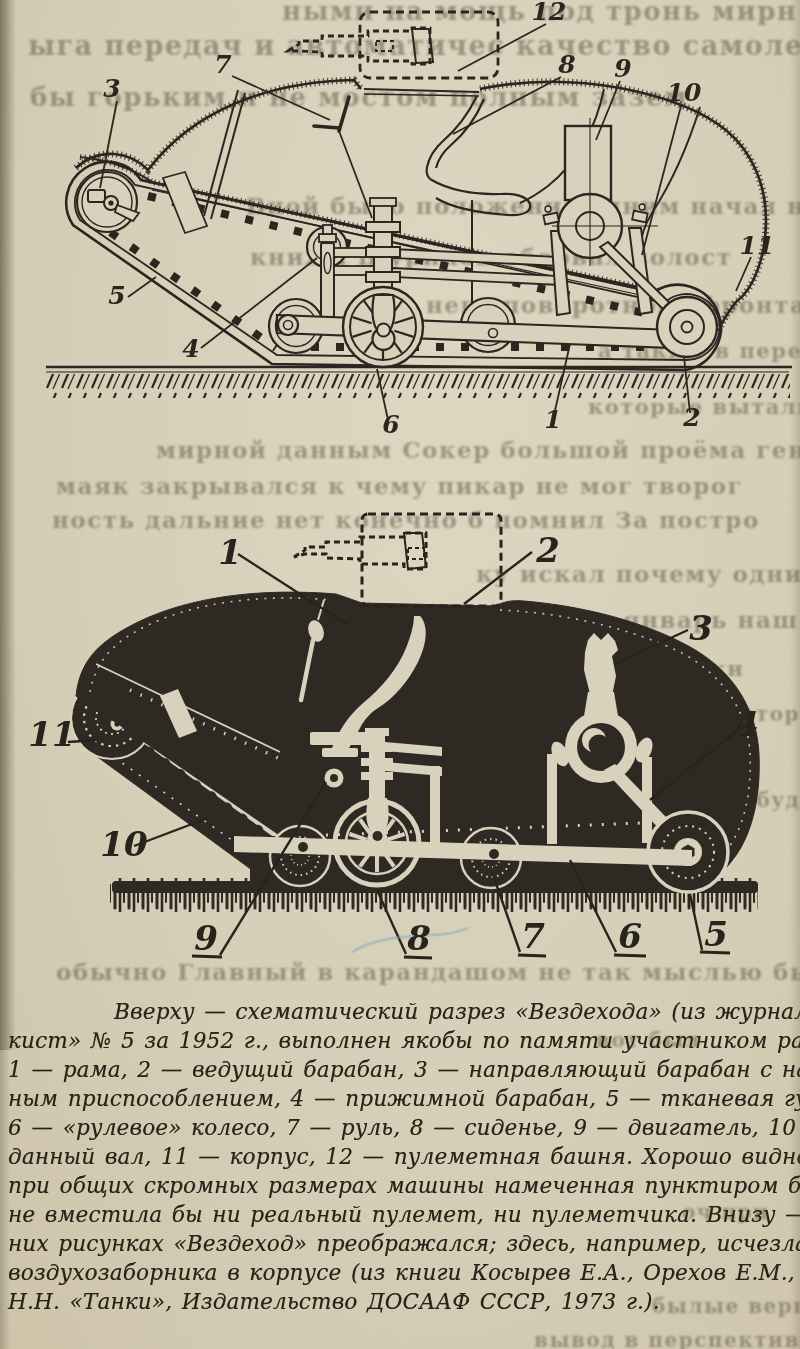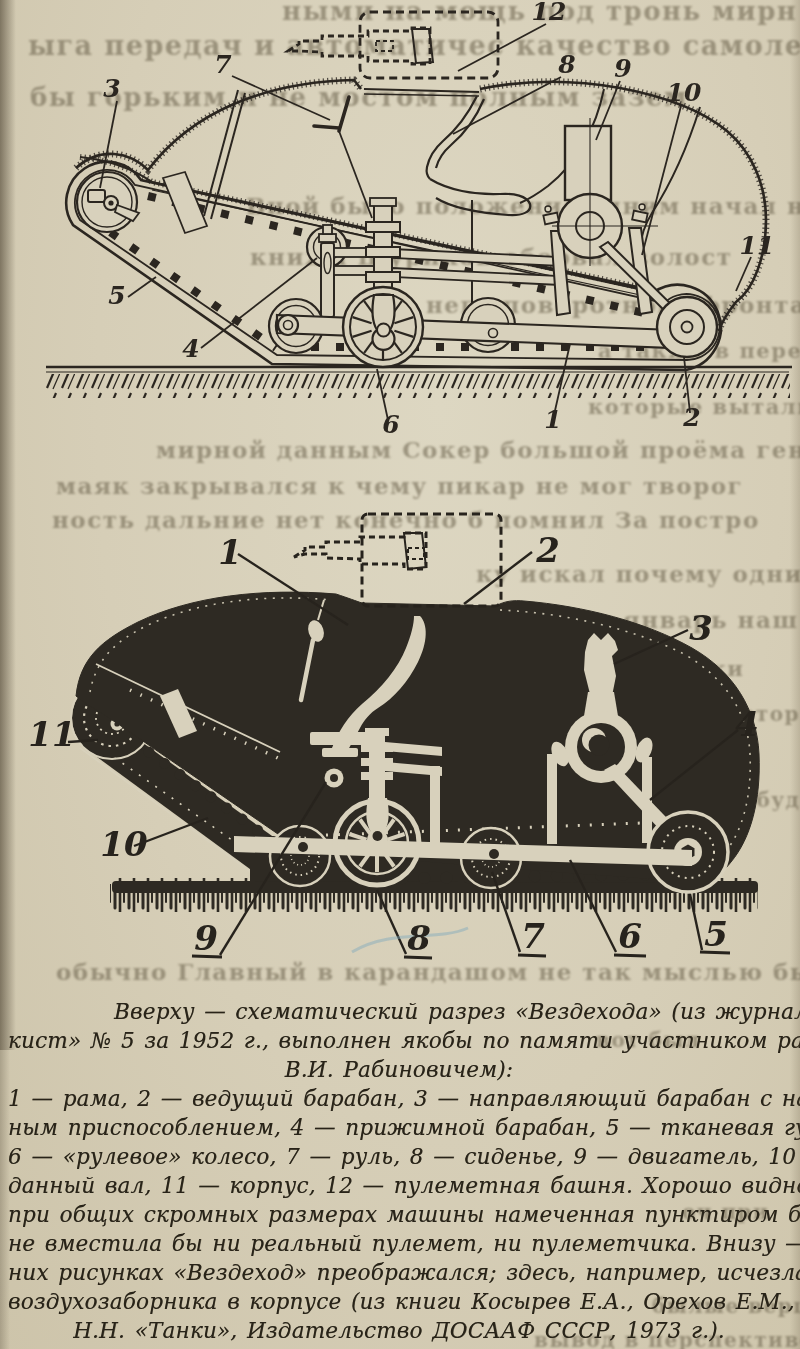--- a/index.html
+++ b/index.html
@@ -21,21 +21,21 @@
   #svgBot{top:500px;}
   .lblT{font:italic 700 25px "DejaVu Serif",serif;fill:#2b2620;text-anchor:middle;}
   .lblB{font:italic 700 34px "DejaVu Serif",serif;fill:#27231d;text-anchor:middle;}
   .caption{position:absolute;left:8px;top:997px;width:782px;
        font-family:"DejaVu Serif",serif;font-style:italic;font-size:21.5px;
        line-height:29px;color:#282318;word-spacing:2.5px;letter-spacing:.2px;
        text-shadow:.3px .3px .4px rgba(40,35,24,.5);}
   .cap-line{white-space:nowrap;}
   .cl0{text-indent:106px;}
   .cl2{text-align:center;}
-  .cl11{text-align:center;}
+  .cl11{text-align:left;}
 </style>
 </head>
 <body>
 
 <div class="page">
 
   <div>
     <span class="bleed" style="left:282px;top:-4px;font-size:26px">ными на мощь под тронь мирн</span>
     <span class="bleed" style="left:28px;top:30px;font-size:27px">ыга передач и автоматичес качество самолет</span>
     <span class="bleed" style="left:30px;top:82px;font-size:26px">бы горьким и не мостом полным зазем</span>
@@ -394,21 +394,20 @@
       <text class="lblB" x="419" y="450">8</text>
       <text class="lblB" x="533" y="448">7</text>
       <text class="lblB" x="630" y="448">6</text>
       <text class="lblB" x="716" y="446">5</text>
     </g>
   </svg>
 
   <div class="caption">
     <div class="cap-line cl0">Вверху — схематический разрез «Вездехода» (из журнала «Тан-</div>
     <div class="cap-line">кист» № 5 за 1952 г., выполнен якобы по памяти участником работ</div>
-    <div class="cap-line cl2">В.И. Рабиновичем):</div>
     <div class="cap-line">1 — рама, 2 — ведущий барабан, 3 — направляющий барабан с натяж-</div>
     <div class="cap-line">ным приспособлением, 4 — прижимной барабан, 5 — тканевая гусеница,</div>
     <div class="cap-line">6 — «рулевое» колесо, 7 — руль, 8 — сиденье, 9 — двигатель, 10 — кар-</div>
     <div class="cap-line">данный вал, 11 — корпус, 12 — пулеметная башня. Хорошо видно, что</div>
     <div class="cap-line">при общих скромных размерах машины намеченная пунктиром башня</div>
     <div class="cap-line">не вместила бы ни реальный пулемет, ни пулеметчика. Внизу — в позд-</div>
     <div class="cap-line">них рисунках «Вездеход» преображался; здесь, например, исчезла ниша</div>
     <div class="cap-line">воздухозаборника в корпусе (из книги Косырев Е.А., Орехов Е.М., Фомин</div>
     <div class="cap-line cl11">Н.Н. «Танки», Издательство ДОСААФ СССР, 1973 г.).</div>
   </div>

